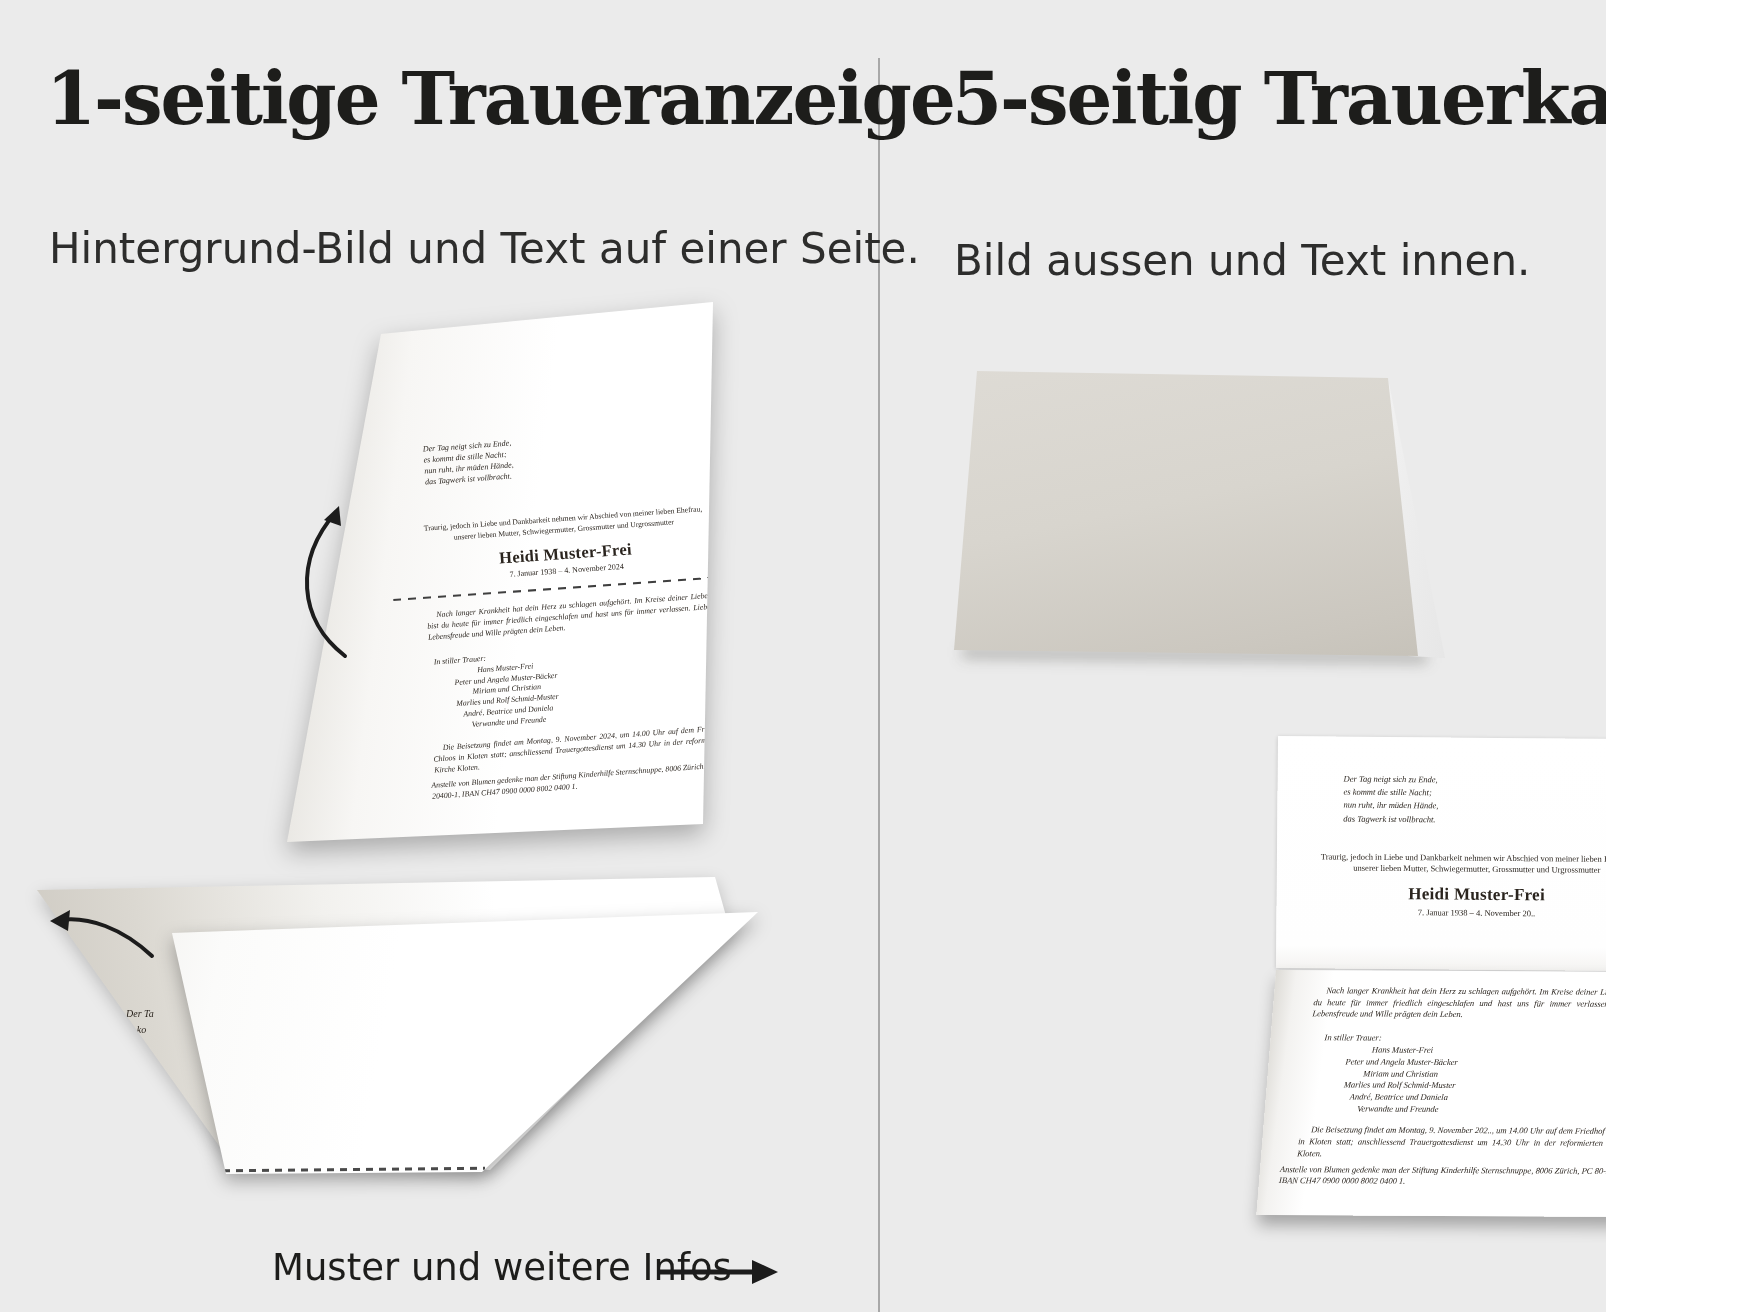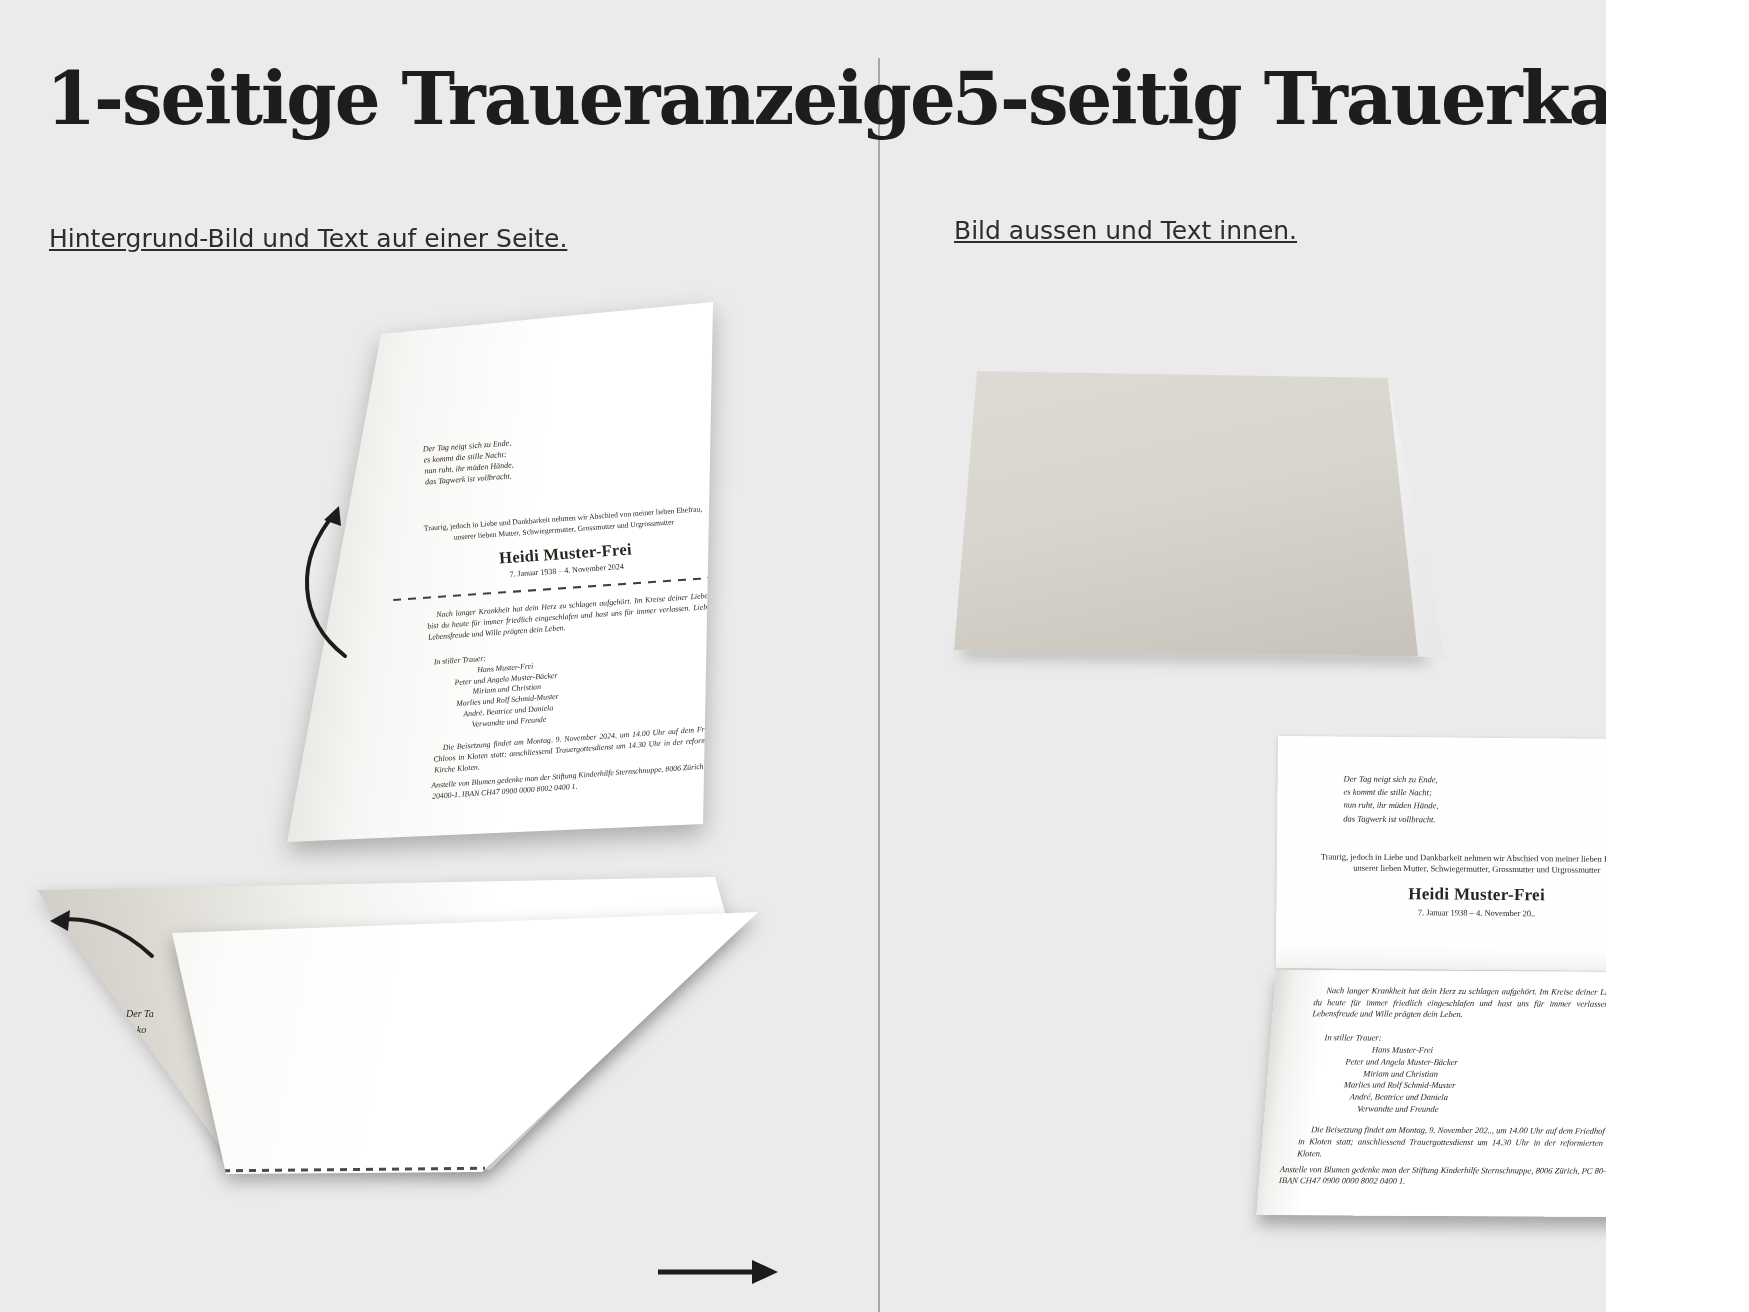--- a/index.html
+++ b/index.html
@@ -9,21 +9,21 @@
     font-family:"Liberation Serif", serif;
     color:#2a241e;
   }
   
   .big-title{
     position:absolute; font-family:"DejaVu Serif", serif; font-weight:700;
     font-size:72px; letter-spacing:-2px; color:#1d1d1b; white-space:nowrap;
   }
   .sub-title{
     position:absolute; font-family:"DejaVu Sans", sans-serif;
-    font-size:25px; color:#2d2d2c; white-space:nowrap;text-decoration:underline;
+    font-size:42px; color:#2d2d2c; white-space:nowrap;
   }
   #divider{ position:absolute; left:878px; top:58px; width:2px; height:1254px; background:#a8a8a8; }
 
   
   #flyer-wrap{ position:absolute; left:287px; top:302px; width:432px; height:548px;
     filter:drop-shadow(0px 10px 12px rgba(0,0,0,0.28)); }
   #flyer{
     position:absolute; inset:0;
     clip-path:polygon(94px 32px, 426px 0px, 416px 522px, 0px 540px);
     background:linear-gradient(97deg,#c7c3ba 0%, #e6e4df 9%, #f7f6f4 26%, #ffffff 55%);
@@ -177,21 +177,21 @@
 
     <div id="blankcard-wrap">
       <div id="blankcard">
         <div id="perforation"></div>
       </div>
     </div>
   </div>
 
   <div>
     <div class="big-title" style="left:952px; top:56px;">5-seitig Trauerkarte</div>
-    <div class="sub-title" style="left:954px; top:216px;text-align:right;">Bild aussen und Text innen.</div>
+    <div class="sub-title" style="left:954px; top:236px;text-align:right;">Bild aussen und Text innen.</div>
 
     <div id="tent">
       <div id="tent-shadow"></div>
       <div id="tent-back"></div>
       <div id="tent-front">
         <div id="cover-title">ABSCHIED</div>
       </div>
     </div>
 
     <div id="inner-card">
@@ -216,18 +216,19 @@
             <div>Marlies und Rolf Schmid-Muster</div>
             <div>André, Beatrice und Daniela</div>
             <div>Verwandte und Freunde</div>
           </div>
         <div class="b-fun">Die Beisetzung findet am Montag, 9. November 202.., um 14.00 Uhr auf dem Friedhof Chloos in Kloten statt; anschliessend Trauergottesdienst um 14.30 Uhr in der reformierten Kirche Kloten.</div>
         <div class="b-don">Anstelle von Blumen gedenke man der Stiftung Kinderhilfe Sternschnuppe, 8006 Zürich, PC 80-20400-1, IBAN CH47 0900 0000 8002 0400 1.</div>
       </div>
     </div>
   </div>
 
+  <div id="footer-label">Muster und weitere Infos</div>
   <svg id="footer-arrow" width="130" height="36" viewBox="0 0 130 36">
     <line x1="6" y1="18" x2="104" y2="18" stroke="#1c1c1c" stroke-width="5"></line>
     <path d="M 100 6 L 126 18 L 100 30 Z" fill="#1c1c1c"></path>
   </svg>
 
 </div>
 
 </body></html>

